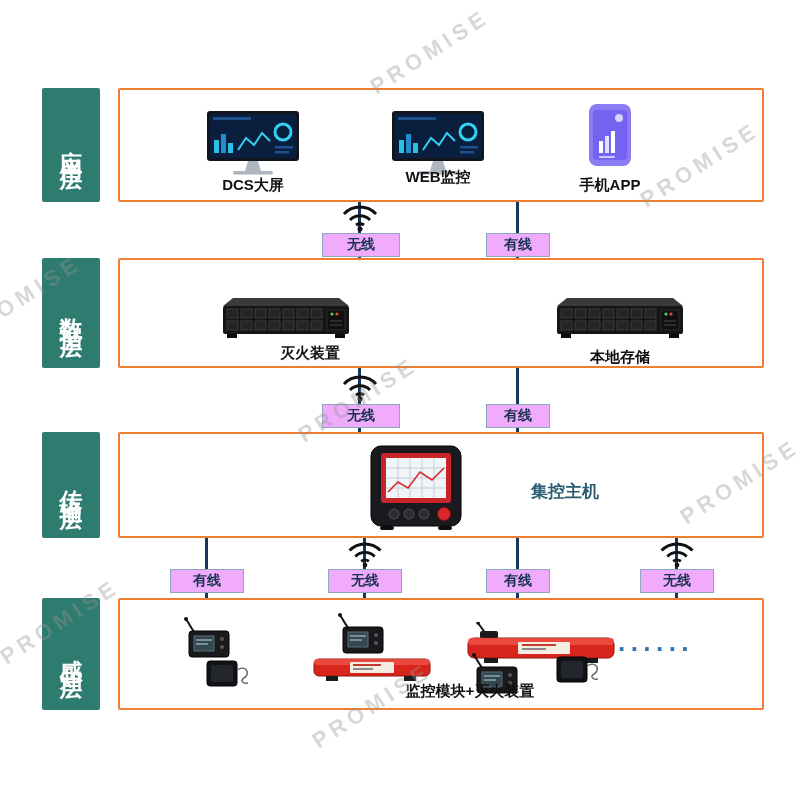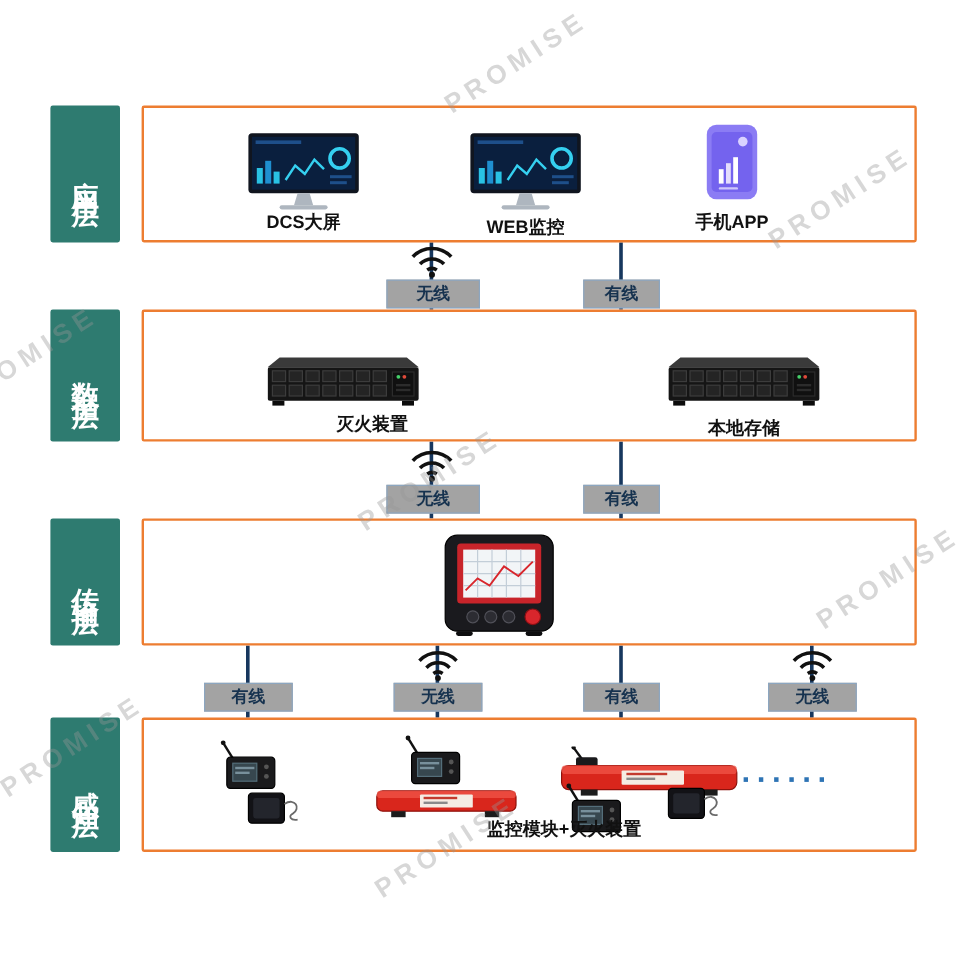--- a/index.html
+++ b/index.html
@@ -13,21 +13,21 @@
   .layer-tag span {
     writing-mode:vertical-rl; text-orientation:upright;
     font-size:23px; font-weight:bold; letter-spacing:9px; line-height:1;
   }
   .layer-box {
     position:absolute; left:118px; width:646px; background:#ffffff;
     border:2px solid #ed7d31; border-radius:2px; z-index:1;
   }
   .vline { position:absolute; width:3px; background:#17375e; z-index:0; }
   .conn {
-    position:absolute; height:24px; background:#a3a3a3; border:1px solid #8ca6c0;
+    position:absolute; height:24px; background:#f0abfc; border:1px solid #8ca6c0;
     color:#16324f; font-size:14px; font-weight:bold;
     display:flex; align-items:center; justify-content:center; z-index:2;
   }
   .dev { position:absolute; z-index:2; line-height:0; }
   .dev-label {
     position:absolute; font-size:15px; font-weight:bold; color:#111111;
     text-align:center; z-index:2;
   }
   .host-label { color:#2a5d70; font-size:17px; }
   .ellipsis {
@@ -99,21 +99,21 @@
       <rect x="16" y="24" width="5" height="19" fill="#1f8fd0"></rect>
       <rect x="23" y="33" width="5" height="10" fill="#29c2e4"></rect>
       <polyline points="33,40 41,28 49,35 57,23 65,31" fill="none" stroke="#35d0f0" stroke-width="2"></polyline>
       <circle cx="78" cy="22" r="8" fill="none" stroke="#35d0f0" stroke-width="3"></circle>
       <rect x="70" y="36" width="18" height="2.5" fill="#1e4f8a"></rect>
       <rect x="70" y="41" width="14" height="2.5" fill="#1e4f8a"></rect>
       <path d="M43 51 L53 51 L56 61 L40 61 Z" fill="#aeb6bf"></path>
       <rect x="28" y="61" width="40" height="3.5" rx="1.75" fill="#aeb6bf"></rect>
     </svg>
   </div>
-  <div class="dev-label" style="left:378px;top:180px;width:120px">WEB监控</div>
+  <div class="dev-label" style="left:378px;top:168px;width:120px">WEB监控</div>
 
   <div class="dev" style="left:588px;top:103px">
     <svg viewBox="0 0 44 64" width="44" height="64">
       <rect x="1" y="1" width="42" height="62" rx="8" fill="#8b7cf4"></rect>
       <rect x="5" y="7" width="34" height="50" rx="4" fill="#7463ee"></rect>
       <circle cx="31" cy="15" r="4" fill="#d9d2ff"></circle>
       <rect x="11" y="38" width="4" height="12" fill="#ffffff"></rect>
       <rect x="17" y="33" width="4" height="17" fill="#e4defc"></rect>
       <rect x="23" y="28" width="4" height="22" fill="#ffffff"></rect>
       <rect x="11" y="53" width="16" height="2" rx="1" fill="#cfc7fb"></rect>
@@ -221,20 +221,21 @@
       </g>
       <polyline points="20,48 30,38 40,44 52,28 64,36 76,24" fill="none" stroke="#d8262c" stroke-width="1.6"></polyline>
       <circle cx="26" cy="70" r="5" fill="#2c2c32" stroke="#505058"></circle>
       <circle cx="41" cy="70" r="5" fill="#2c2c32" stroke="#505058"></circle>
       <circle cx="56" cy="70" r="5" fill="#2c2c32" stroke="#505058"></circle>
       <circle cx="76" cy="70" r="6.5" fill="#d8262c" stroke="#8c0f14"></circle>
       <rect x="12" y="82" width="14" height="4" rx="2" fill="#0d0d0f"></rect>
       <rect x="70" y="82" width="14" height="4" rx="2" fill="#0d0d0f"></rect>
     </svg>
   </div>
+  <div class="dev-label host-label" style="left:505px;top:480px;width:120px">集控主机</div>
 
   <div class="conn" style="left:170px;top:569px;width:74px">有线</div>
   <div class="dev" style="left:345px;top:539px;z-index:3">
     <svg viewBox="0 0 40 30" width="40" height="29">
       <path d="M4 12 A 22 22 0 0 1 36 12" stroke="#111" stroke-width="3" fill="none"></path>
       <path d="M10 18 A 14 14 0 0 1 30 18" stroke="#111" stroke-width="3" fill="none"></path>
       <path d="M16 23 A 7 7 0 0 1 24 23" stroke="#111" stroke-width="3" fill="none"></path>
       <circle cx="20" cy="27" r="2.5" fill="#111"></circle>
     </svg>
   </div>

